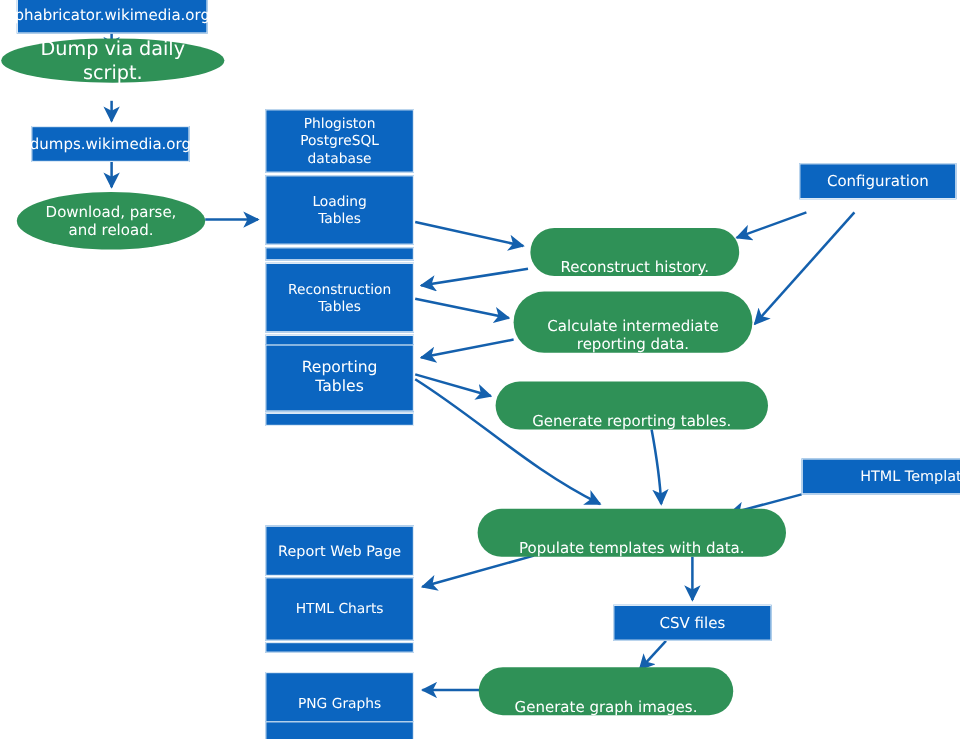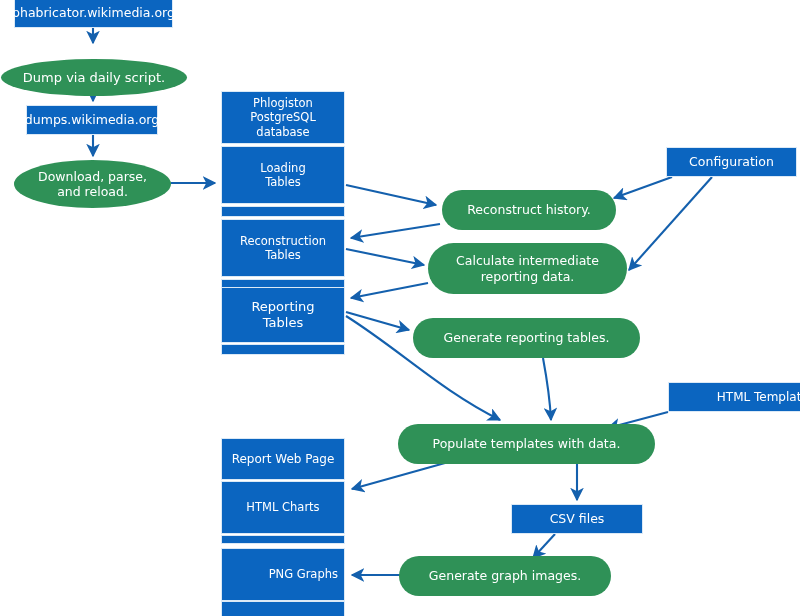--- a/index.html
+++ b/index.html
@@ -41,20 +41,21 @@
     background: #0b65c0;
     border: 1px solid #dbe9f6;
   }
   .ellipse {
     background: #2f9157;
     border-radius: 50% / 50%;
   }
   .pill {
     background: #2f9157;
     border-radius: 999px;
+    align-items: flex-end;
   }
   .label {
     display: block;
     white-space: pre-line;
     padding: 0 6px;
   }
   .db-header { font-weight: normal; }
 </style>
 </head>
 <body>
@@ -86,21 +87,21 @@
         <path d="M 577 464 L 577 500"></path>
         <path d="M 555 534 L 533 558"></path>
         <path d="M 422 575 L 352 575"></path>
       </g>
   </svg>
 
   <div id="node-layer">
       <div class="node box" style="left: 14px; top: -2px; width: 159px; height: 30px; font-size: 12.5px;">
         <span class="label">phabricator.wikimedia.org</span>
       </div>
-      <div class="node ellipse" style="left: 1px; top: 59px; width: 186px; height: 37px; font-size: 13px; justify-content: center;">
+      <div class="node ellipse" style="left: 1px; top: 32px; width: 186px; height: 37px; font-size: 16px; justify-content: center;">
         <span class="label">Dump via daily script.</span>
       </div>
       <div class="node box" style="left: 26px; top: 105px; width: 132px; height: 30px; font-size: 12.5px;">
         <span class="label">dumps.wikimedia.org</span>
       </div>
       <div class="node ellipse" style="left: 14px; top: 160px; width: 157px; height: 48px; font-size: 12.5px;">
         <span class="label">Download, parse,
 and reload.</span>
       </div>
       <div class="node box" style="left: 221px; top: 91px; width: 124px; height: 53px; font-size: 11.5px;">
@@ -131,21 +132,21 @@
       <div class="node pill" style="left: 442px; top: 190px; width: 174px; height: 40px; font-size: 12.5px;">
         <span class="label">Reconstruct history.</span>
       </div>
       <div class="node pill" style="left: 428px; top: 243px; width: 199px; height: 51px; font-size: 12.5px;">
         <span class="label">Calculate intermediate
 reporting data.</span>
       </div>
       <div class="node pill" style="left: 413px; top: 318px; width: 227px; height: 40px; font-size: 12.5px;">
         <span class="label">Generate reporting tables.</span>
       </div>
-      <div class="node box" style="left: 666px; top: 147px; width: 131px; height: 30px; font-size: 12.5px;">
+      <div class="node box" style="left: 666px; top: 136px; width: 131px; height: 30px; font-size: 12.5px;">
         <span class="label">Configuration</span>
       </div>
       <div class="node box" style="left: 668px; top: 382px; width: 154px; height: 30px; font-size: 12px; justify-content: flex-end;">
         <span class="label">HTML Templates</span>
       </div>
       <div class="node pill" style="left: 398px; top: 424px; width: 257px; height: 40px; font-size: 12.5px;">
         <span class="label">Populate templates with data.</span>
       </div>
       <div class="node box" style="left: 511px; top: 504px; width: 132px; height: 30px; font-size: 12.5px;">
         <span class="label">CSV files</span>
@@ -155,21 +156,21 @@
       </div>
       <div class="node box" style="left: 221px; top: 438px; width: 124px; height: 42px; font-size: 12px;">
         <span class="label db-header">Report Web Page</span>
       </div>
       <div class="node box" style="left: 221px; top: 481px; width: 124px; height: 53px; font-size: 11.5px;">
         <span class="label">HTML Charts</span>
       </div>
       <div class="node box" style="left: 221px; top: 535px; width: 124px; height: 9px; font-size: 11.5px;">
         <span class="label"></span>
       </div>
-      <div class="node box" style="left: 221px; top: 548px; width: 124px; height: 53px; font-size: 11.5px; justify-content: flex-end;">
+      <div class="node box" style="left: 221px; top: 560px; width: 124px; height: 53px; font-size: 11.5px;">
         <span class="label">PNG Graphs</span>
       </div>
       <div class="node box" style="left: 221px; top: 601px; width: 124px; height: 18px; font-size: 11.5px;">
         <span class="label"></span>
       </div>
     </div>
 
 </div>
 
 </body></html>

